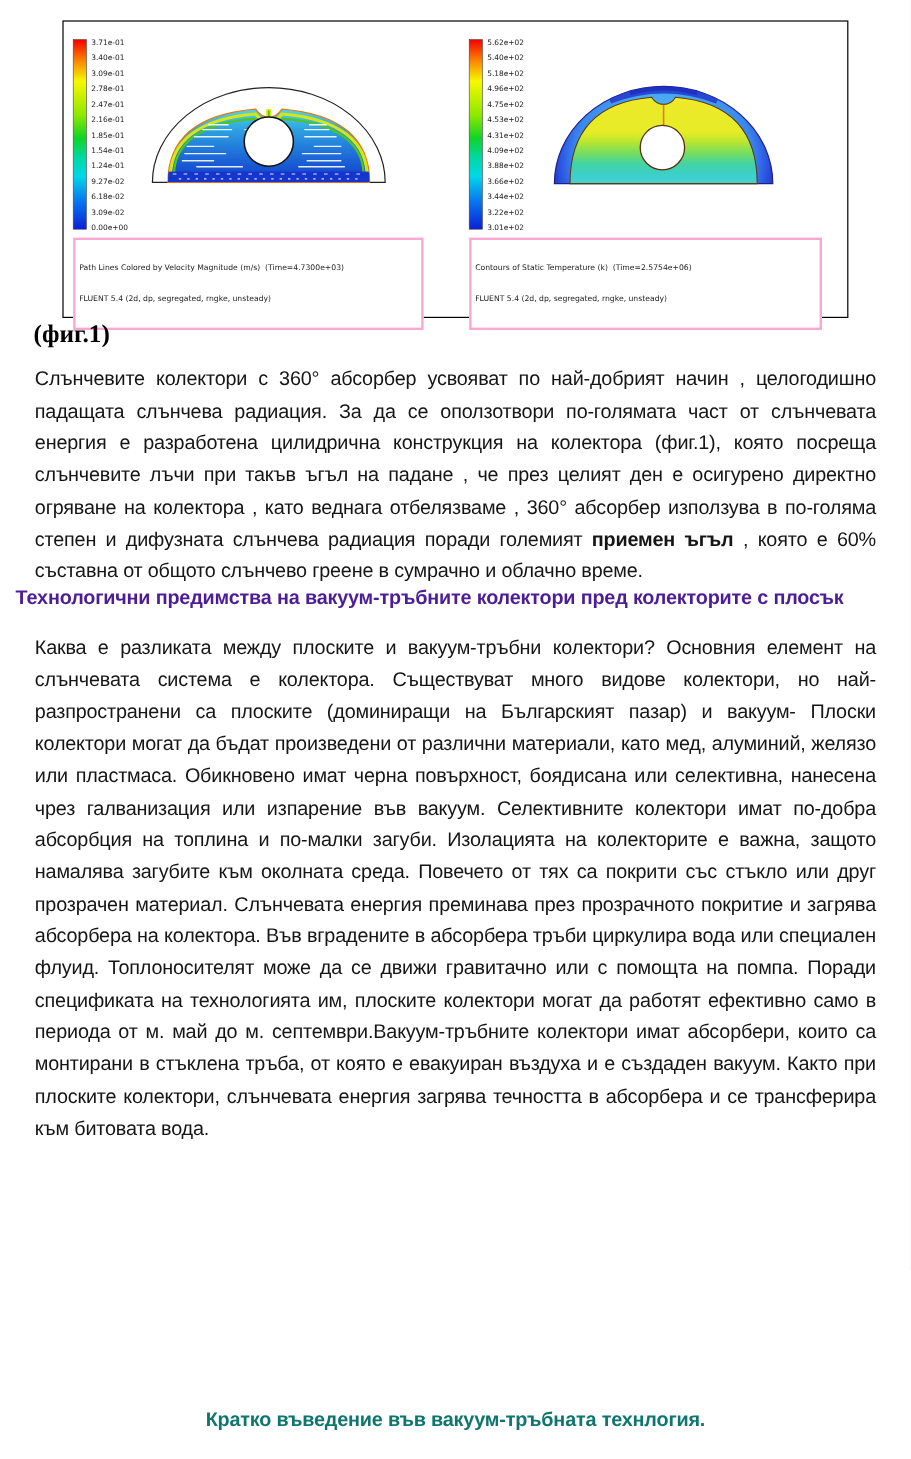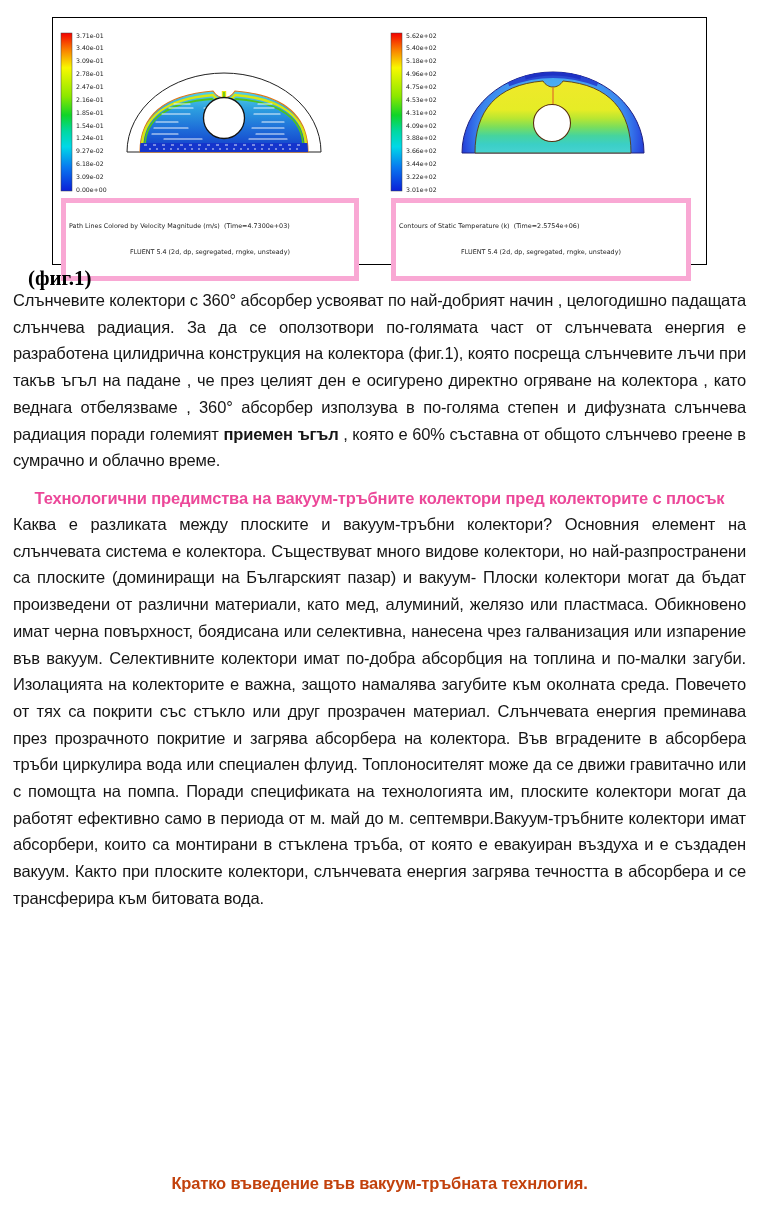--- a/index.html
+++ b/index.html
@@ -6,39 +6,39 @@
   .page{position:relative;width:759px;height:1216px;background:#fff;margin:0 auto;
         font-family:"Liberation Sans",sans-serif;color:#111;overflow:hidden;}
 
   
   .figure-box{position:absolute;left:52px;top:17px;width:653px;height:246px;
               border:1px solid #000;background:#fff;}
   .plot{position:absolute;top:11px;}
   .plot.left{left:6px;}
   .plot.right{left:336px;}
   svg text{font-family:"DejaVu Sans",sans-serif;font-size:6.2px;fill:#222;}
-  .caption-box{position:absolute;top:180px;border:5px solid #f9a8d4;background:#fff;
+  .caption-box{position:absolute;top:180px;border:2px solid #f9a8d4;background:#fff;
                font-family:"DejaVu Sans",sans-serif;font-size:6.4px;line-height:8.6px;
                color:#222;padding:2px 3px;white-space:pre;}
   .caption-box.left{left:8px;width:282px;}
   .caption-box.right{left:338px;width:284px;}
-  .caption-box .l2{text-align:center;}
+  .caption-box .l2{text-align:left;}
 
   .fig-label{position:absolute;top:266px;left:0;width:100%;text-align:left;
              font-family:"Liberation Serif",serif;font-weight:bold;font-size:21px;color:#000;padding-left:28px;}
 
   
   .bodytxt{font-size:16.5px;line-height:26.7px;letter-spacing:-0.15px;
-           text-align:justify;color:#151515;margin:0;}
+           text-align:justify;color:#151515;margin:16px;}
   .p1{position:absolute;top:287px;left:13px;right:13px;}
-  .heading1{position:absolute;top:481px;left:13px;right:13px;text-align:center;
-            font-weight:bold;font-size:16.5px;line-height:34px;letter-spacing:-0.15px;color:#ec4899;margin:0;}
+  .heading1{position:absolute;top:481px;left:13px;right:13px;text-align:left;
+            font-weight:bold;font-size:16.5px;line-height:34px;letter-spacing:-0.15px;color:#4c1d95;margin:0;}
   .p2{position:absolute;top:511px;left:13px;right:13px;}
   .heading2{position:absolute;top:1174px;left:0;width:100%;text-align:center;
-            font-weight:bold;font-size:16.5px;letter-spacing:-0.15px;color:#c2410c;}
+            font-weight:bold;font-size:16.5px;letter-spacing:-0.15px;color:#0f766e;}
   b{font-weight:bold;}
 </style>
 </head>
 <body>
 
 <div class="page">
 
   <div class="figure-box">
 
     <svg class="plot left" width="326" height="168" viewBox="0 0 326 168">

